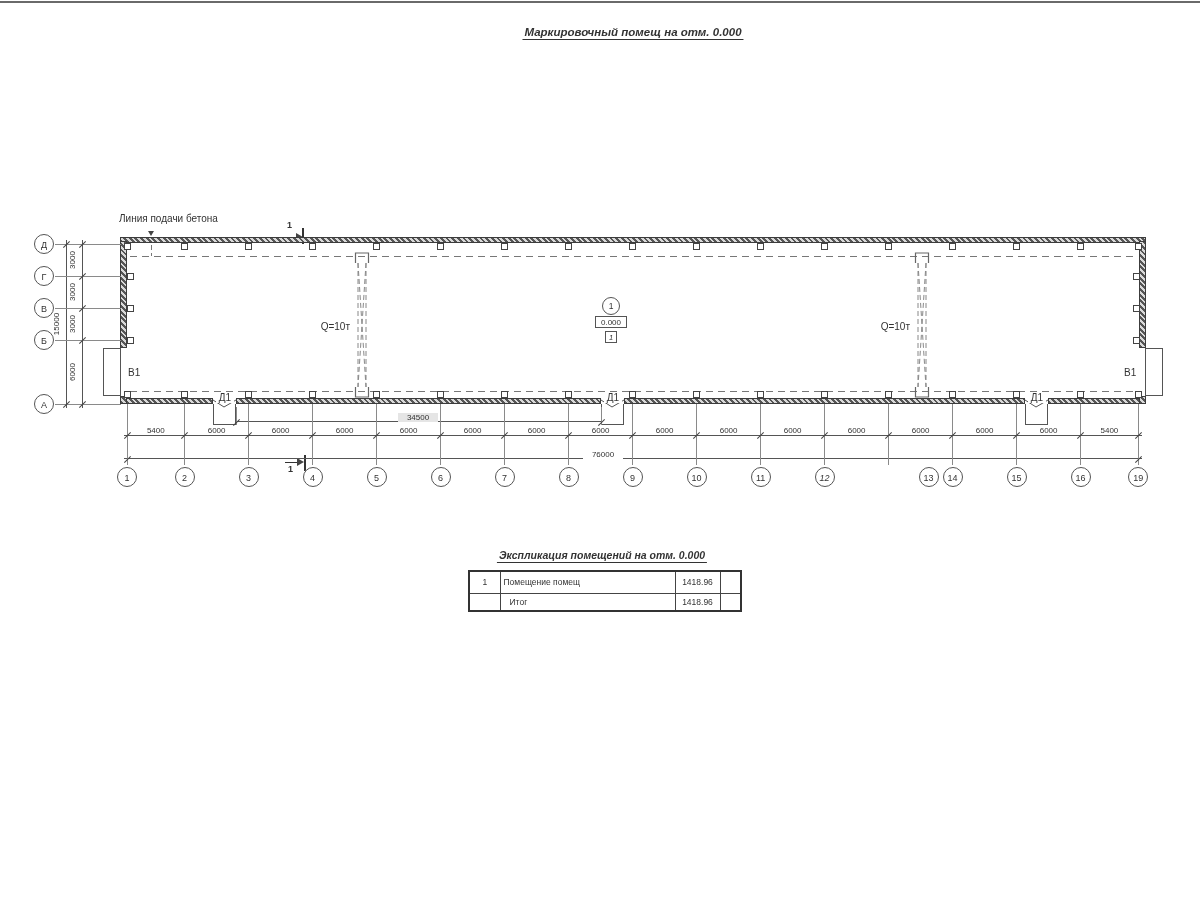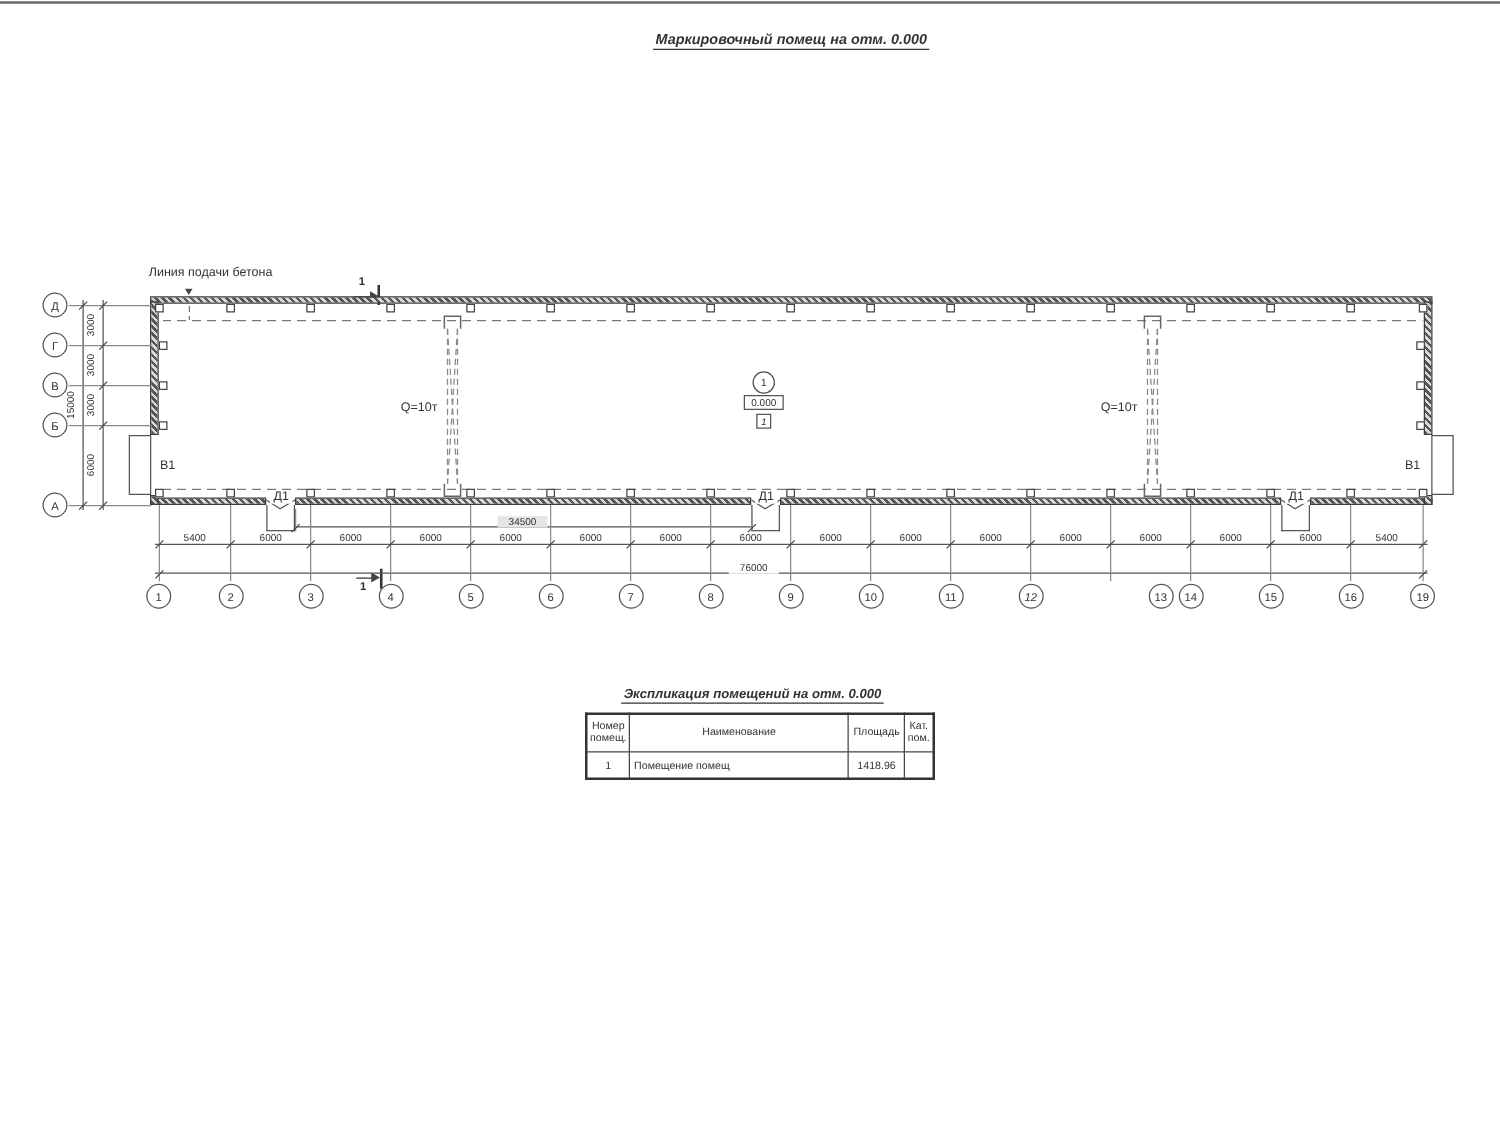--- a/index.html
+++ b/index.html
@@ -290,27 +290,27 @@
   <div class="sched-title">Экспликация помещений на отм. 0.000</div>
 
   <table id="sched">
     <colgroup>
         <col style="width:31px">
         <col style="width:175px">
         <col style="width:45px">
         <col style="width:21px">
       </colgroup>
     <tbody>
-        <tr style="height:30px;">
-      <th>Номер помещ.</th>
-      <th>Наименование</th>
-      <th>Площадь</th>
-      <th>Кат. пом.</th>
-    </tr>
     <tr style="height:22px;">
       <td class="c-center">1</td>
       <td class="c-left">Помещение помещ</td>
       <td class="c-center">1418.96</td>
       <td></td>
     </tr>
+    <tr style="height:18px;">
+      <td class="c-center"></td>
+      <td class="c-indent">Итог</td>
+      <td class="c-center">1418.96</td>
+      <td></td>
+    </tr>
   </tbody>
     </table>
 </div>
 
 </body></html>

